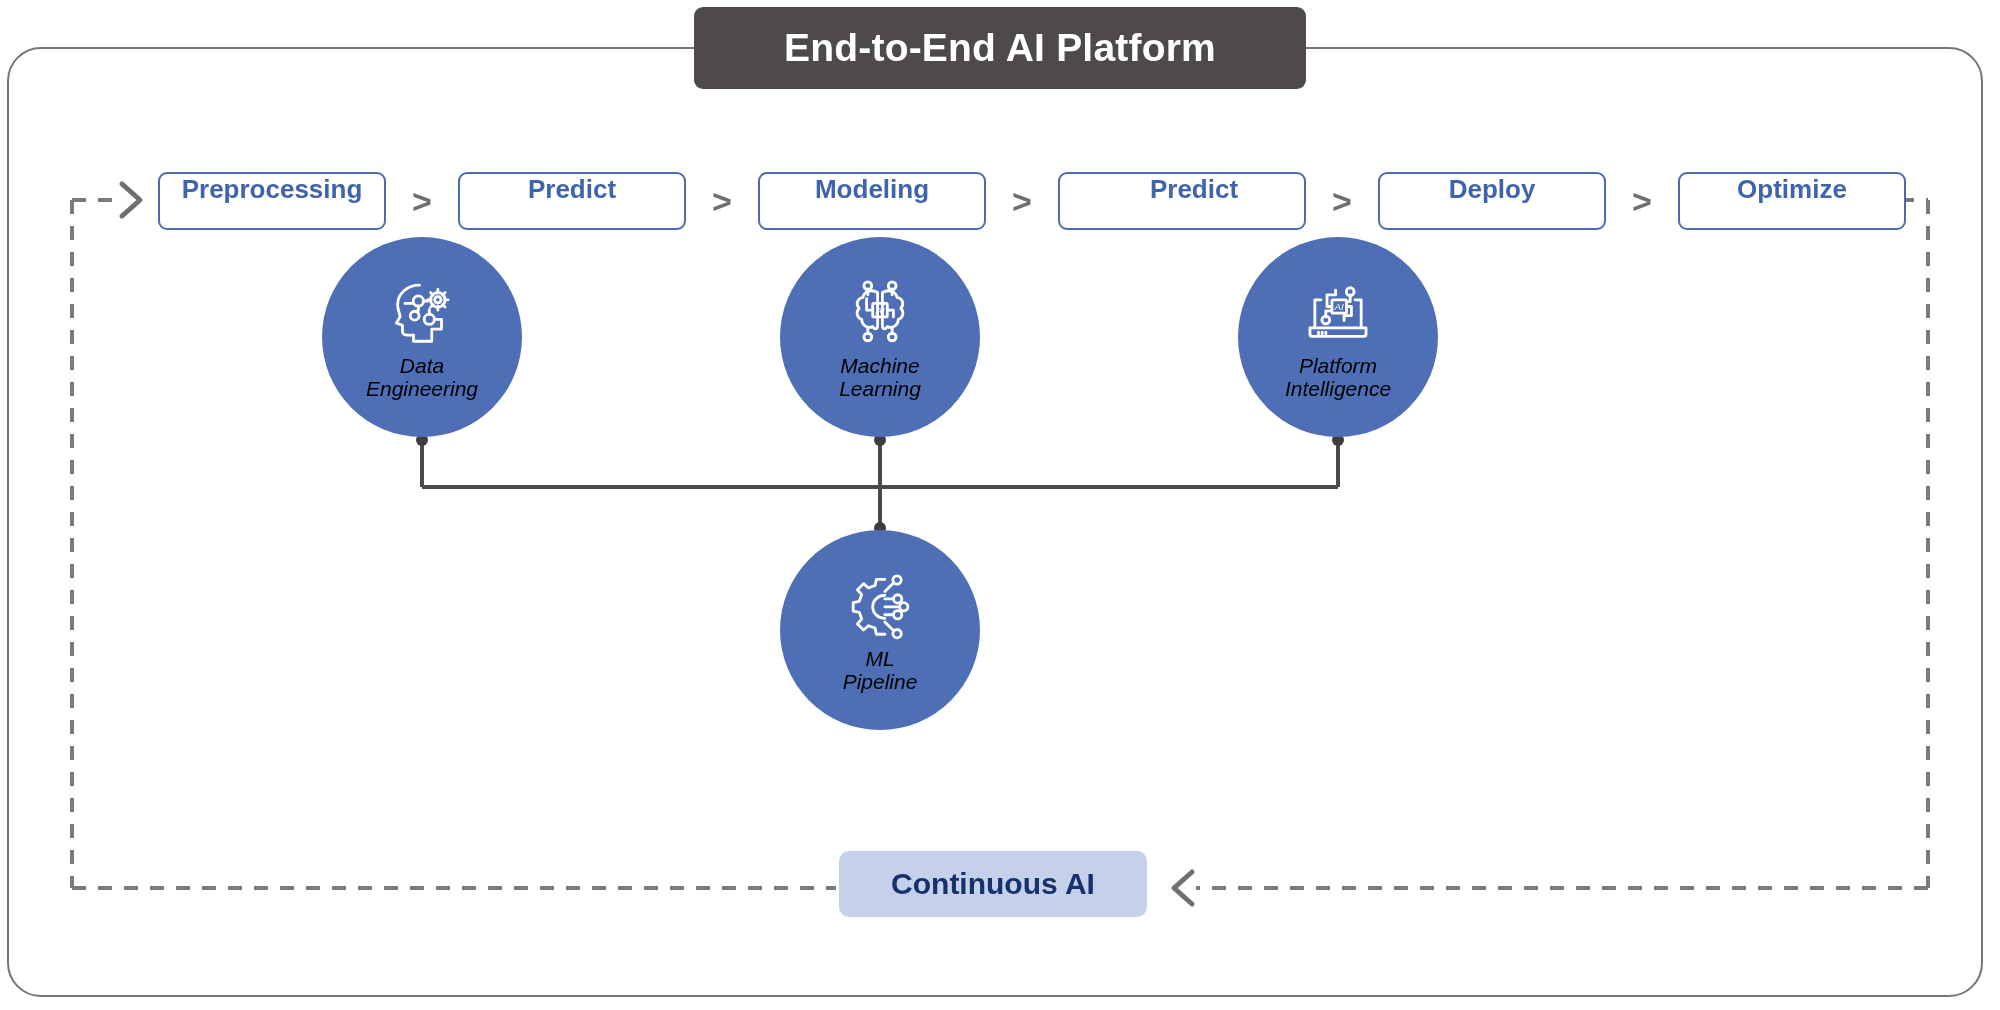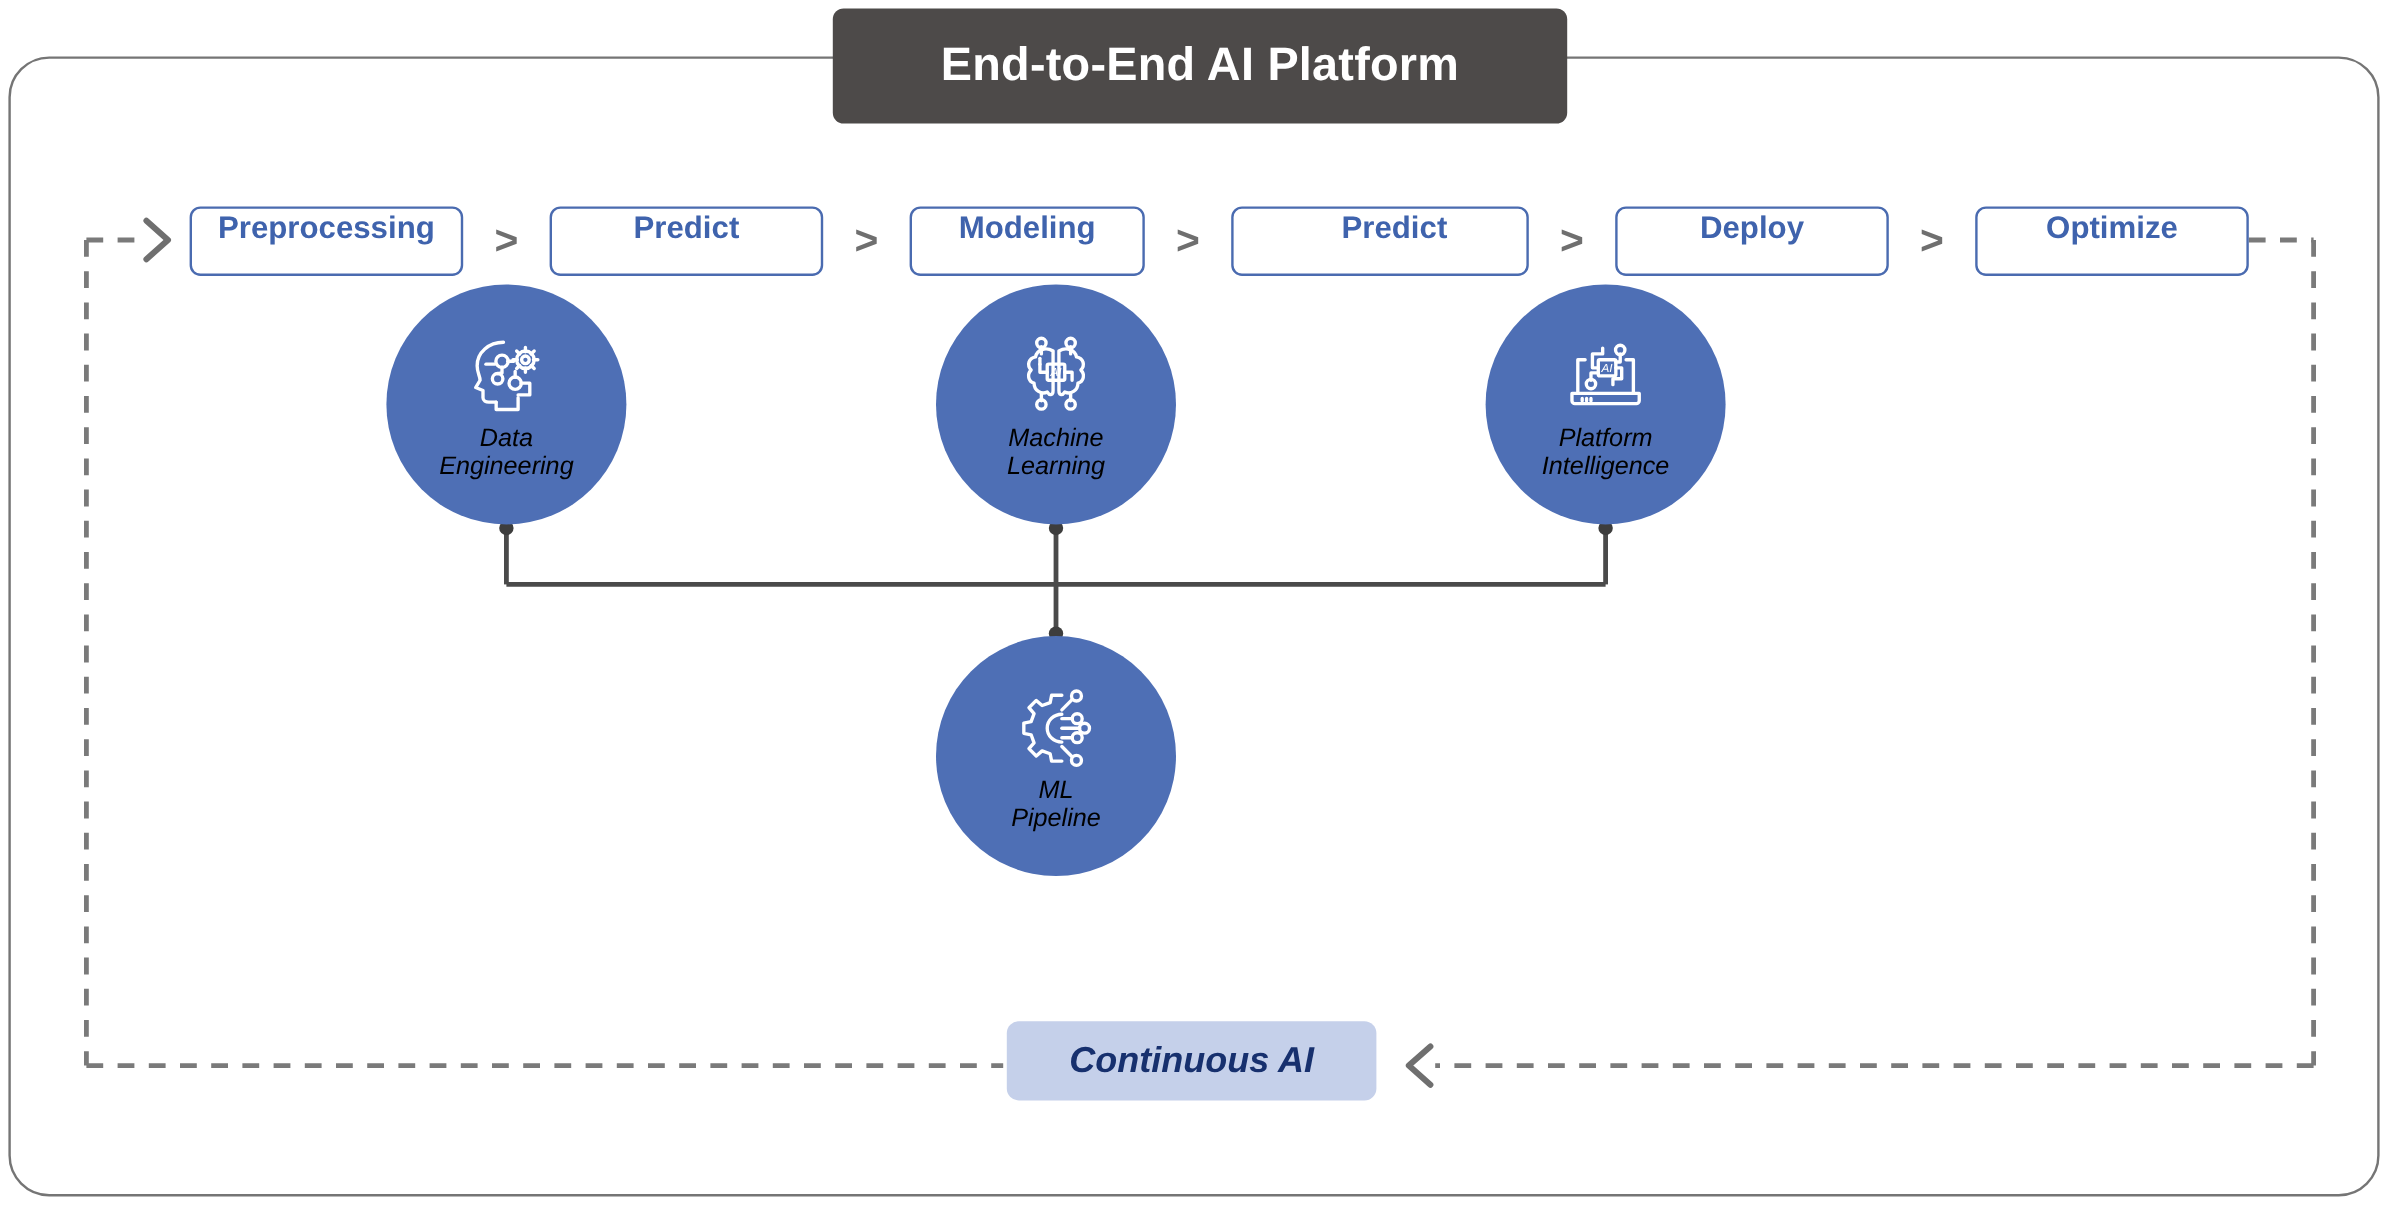--- a/index.html
+++ b/index.html
@@ -32,21 +32,21 @@
     box-sizing: border-box;
     background: transparent;
   }
 
   
   .title-chip {
     position: absolute;
     left: 694px;
     top: 7px;
     width: 612px;
-    height: 96px;
+    height: 82px;
     background: #4d4a49;
     border-radius: 9px;
     display: flex;
     align-items: center;
     justify-content: center;
     z-index: 40;
   }
   .title-chip-text {
     color: #ffffff;
     font-size: 39px;
@@ -87,21 +87,21 @@
     font-weight: bold;
     line-height: 1;
     width: 72px;
     text-align: center;
     user-select: none;
   }
 
   
   .w-preprocessing { width: 228px; }
   .w-analysis      { width: 228px; }
-  .w-modeling      { width: 196px; }
+  .w-modeling      { width: 228px; }
   .w-predict       { width: 248px; padding-left: 40px; }
   .w-deploy        { width: 228px; }
   .w-optimize      { width: 228px; }
 
   
   .loop-svg {
     position: absolute;
     left: 0;
     top: 0;
     width: 2000px;
@@ -167,21 +167,20 @@
     display: flex;
     align-items: center;
     justify-content: center;
     z-index: 30;
   }
   .continuous-chip-text {
     color: #17306e;
     font-size: 30px;
     font-weight: bold;
     white-space: nowrap;
-    font-style: italic;
   }
 </style>
 </head>
 <body>
 
 <div id="stage">
 
   <div class="outer-frame"></div>
 
   <svg class="loop-svg" viewBox="0 0 2000 1010" xmlns="http://www.w3.org/2000/svg">

